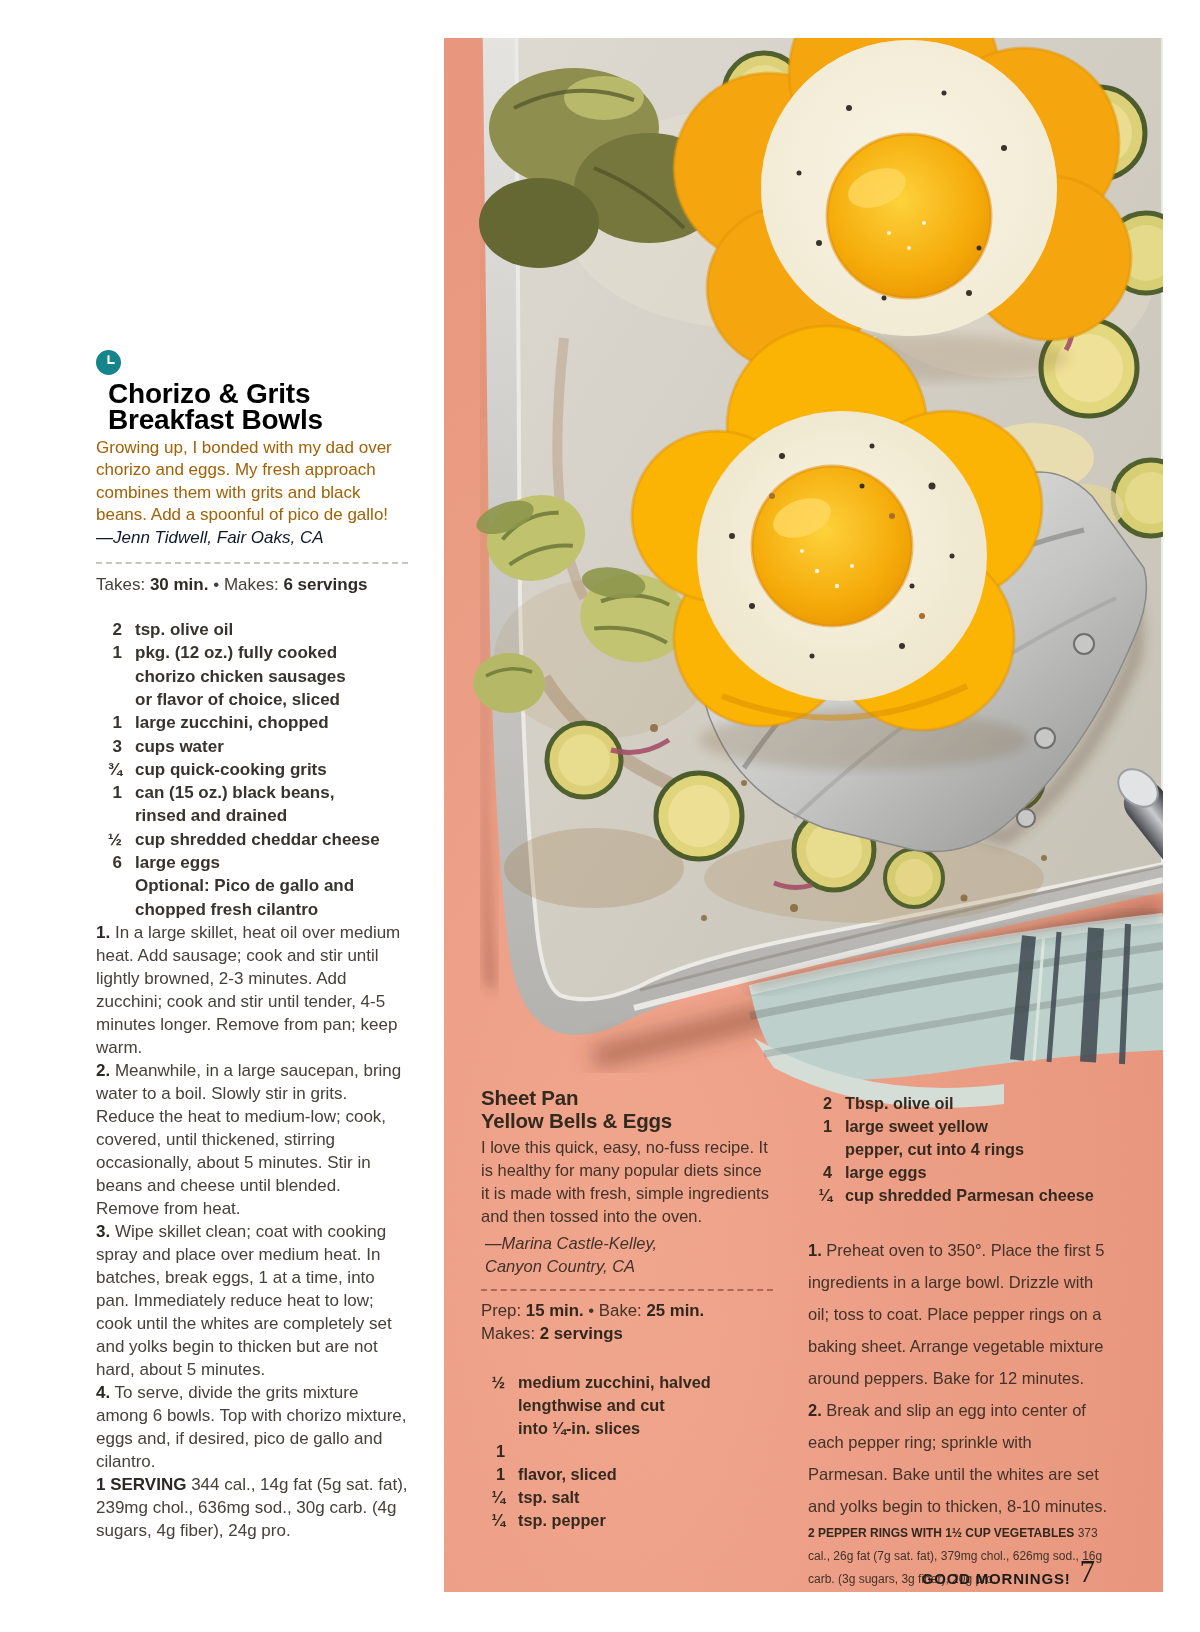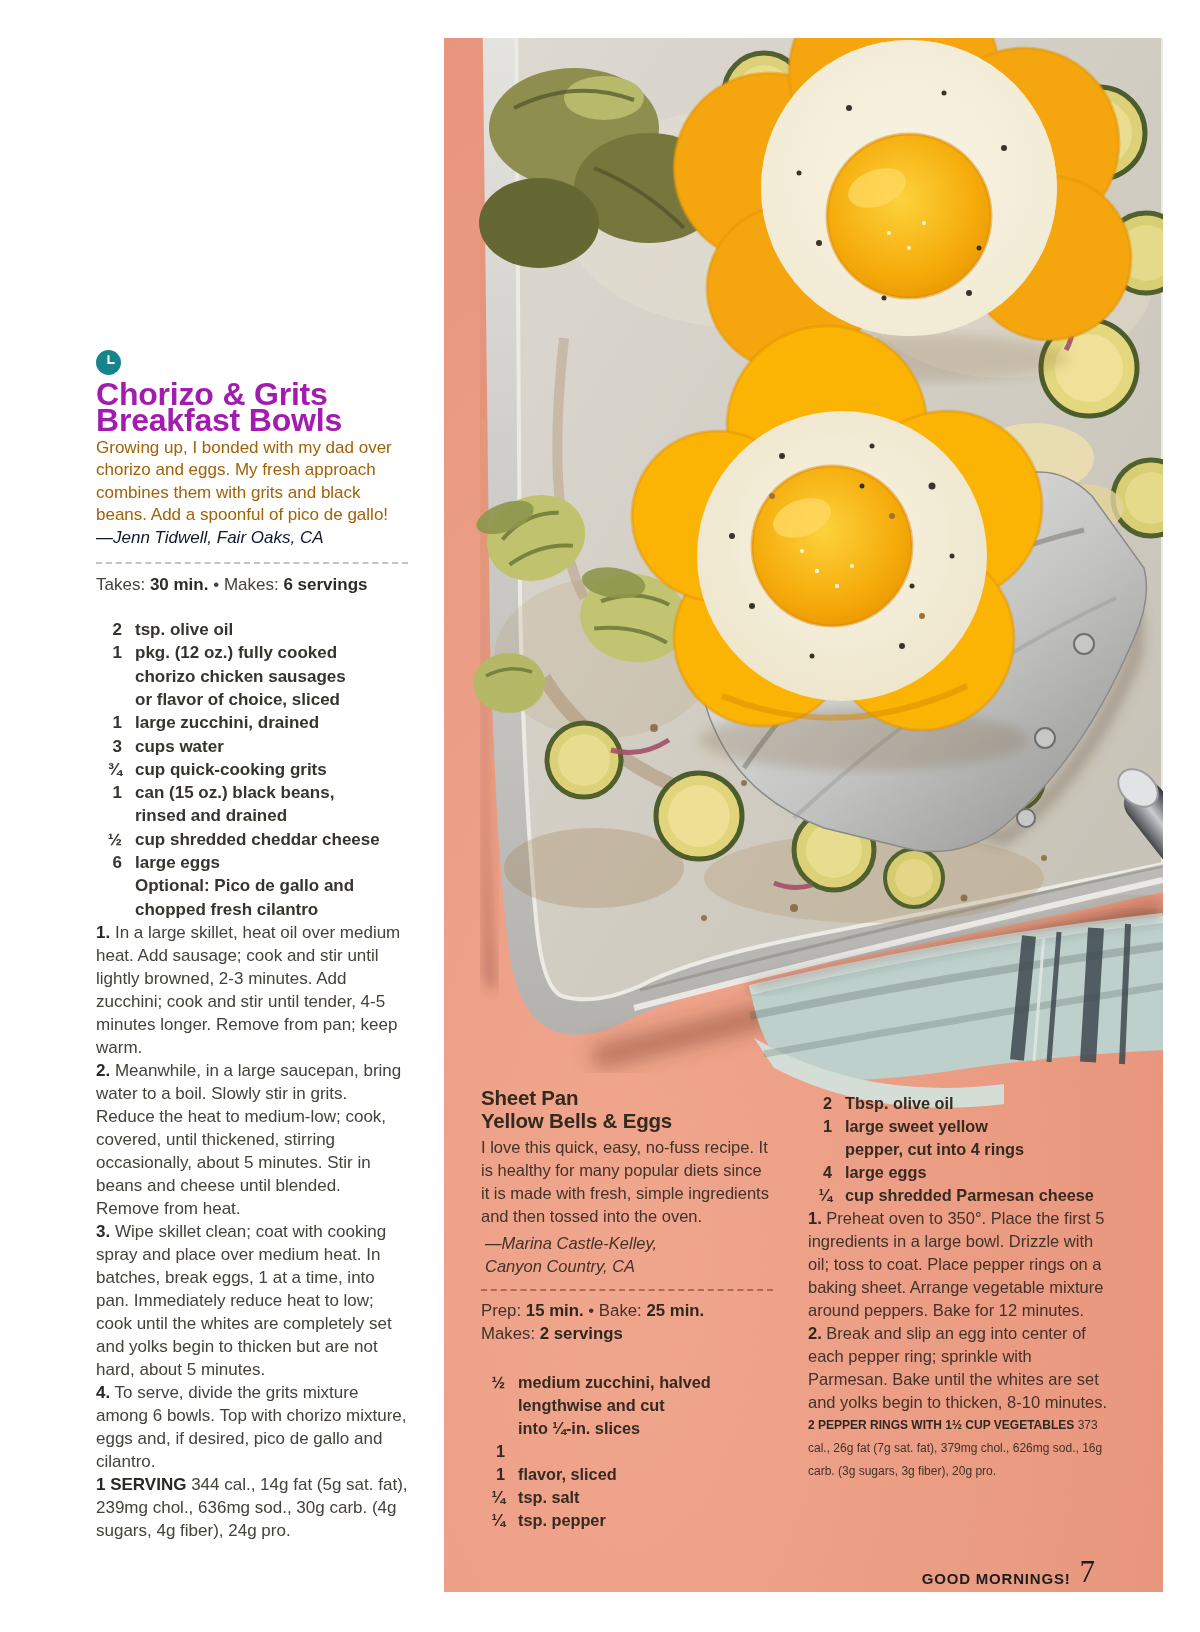--- a/index.html
+++ b/index.html
@@ -2,21 +2,21 @@
 <html><head>
 <meta charset="utf-8">
 <style>
   html,body{margin:0;padding:0;background:#ffffff;}
   .page{position:relative;width:1200px;height:1632px;background:#ffffff;overflow:hidden;
         font-family:"Liberation Sans",sans-serif;color:#3e3a35;}
 
   
   .col1{position:absolute;left:96px;top:350px;width:312px;}
   .clock-badge{width:25px;height:25px;}
-  .r1-title{margin:6px 0 0;font-size:32px;line-height:26px;font-weight:700;color:#a21caf;letter-spacing:-0.2px;}
+  .r1-title{margin:6px 12px 0;font-size:28px;line-height:26px;font-weight:700;color:#000000;letter-spacing:-0.2px;}
   .intro{margin:4px 0 0;font-size:17px;line-height:22.4px;color:#a16207;}
   .attr{margin:0;font-size:17px;line-height:22.4px;font-style:italic;color:#0f172a;}
   hr.d1{border:none;border-top:2px dashed #c7c4bf;margin:13px 0 9px;}
   .meta{margin:0;font-size:17px;line-height:23px;color:#45413b;}
   .meta b{color:#2f2c28;}
   .ings{margin-top:22px;font-weight:700;color:#37332e;font-size:17px;line-height:23.3px;}
   .ing-row{display:grid;grid-template-columns:26px 1fr;column-gap:13px;}
   .ing-qty{text-align:right;}
   .ing-text{white-space:pre-line;}
   .steps{font-size:17px;line-height:23px;color:#45413b;}
@@ -33,21 +33,21 @@
   .r2b{position:absolute;left:808px;top:1086px;width:306px;color:#423229;}
   .r2-title{margin:0;font-size:20.5px;line-height:23px;font-weight:700;color:#33291f;letter-spacing:-0.2px;}
   .intro2{margin:4px 0 0;font-size:16.5px;line-height:23px;}
   .attr2{margin:4px;font-size:16.5px;line-height:23px;font-style:italic;white-space:pre-line;}
   hr.d2{border:none;border-top:2px dashed rgba(122,58,41,.55);margin:11px 0 8px;}
   .meta2{margin:0;font-size:16.8px;line-height:23px;}
   .meta2 b{color:#31271e;}
   .ings2{margin-top:26px;font-weight:700;color:#362a20;font-size:16.3px;line-height:23px;}
   .ings2 .ing-row{grid-template-columns:24px 1fr;}
   .r2b .ings2{margin-top:6px;}
-  .steps2{font-size:16.5px;line-height:23px;}
+  .steps2{margin-top:27px;font-size:16.5px;line-height:32px;}
   .steps2 p{margin:0;}
   .steps2 b,.nutr2 b{color:#31271e;}
   .nutr2{margin:0;font-size:12px;line-height:23px;}
 
   
   .page-footer{position:absolute;left:790px;top:1556px;width:305px;display:flex;
                justify-content:flex-end;align-items:flex-end;gap:9px;}
   .footer-section{font-weight:700;font-size:15px;letter-spacing:.8px;color:#1d1c1a;}
   .footer-page{font-family:"Liberation Serif",serif;font-size:31px;line-height:31px;color:#1d1c1a;}
 </style>
@@ -350,21 +350,21 @@
           <span class="ing-text">tsp. olive oil</span>
         </div>
       <div class="ing-row">
           <span class="ing-qty">1</span>
           <span class="ing-text">pkg. (12 oz.) fully cooked
 chorizo chicken sausages
 or flavor of choice, sliced</span>
         </div>
       <div class="ing-row">
           <span class="ing-qty">1</span>
-          <span class="ing-text">large zucchini, drained</span>
+          <span class="ing-text">large zucchini, chopped</span>
         </div>
       <div class="ing-row">
           <span class="ing-qty">3</span>
           <span class="ing-text">cups water</span>
         </div>
       <div class="ing-row">
           <span class="ing-qty">¾</span>
           <span class="ing-text">cup quick-cooking grits</span>
         </div>
       <div class="ing-row">

